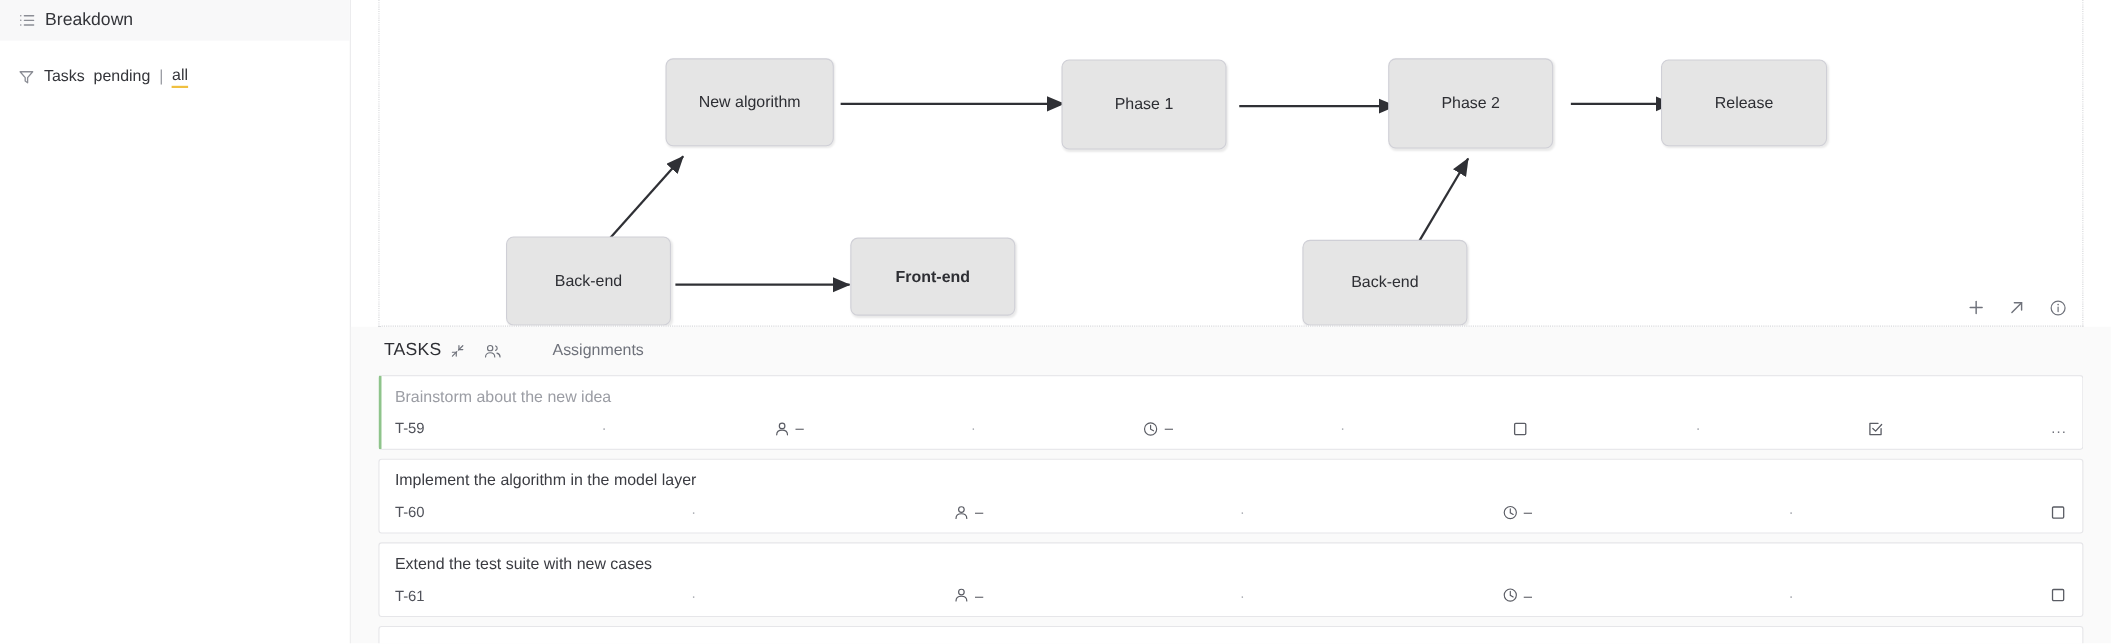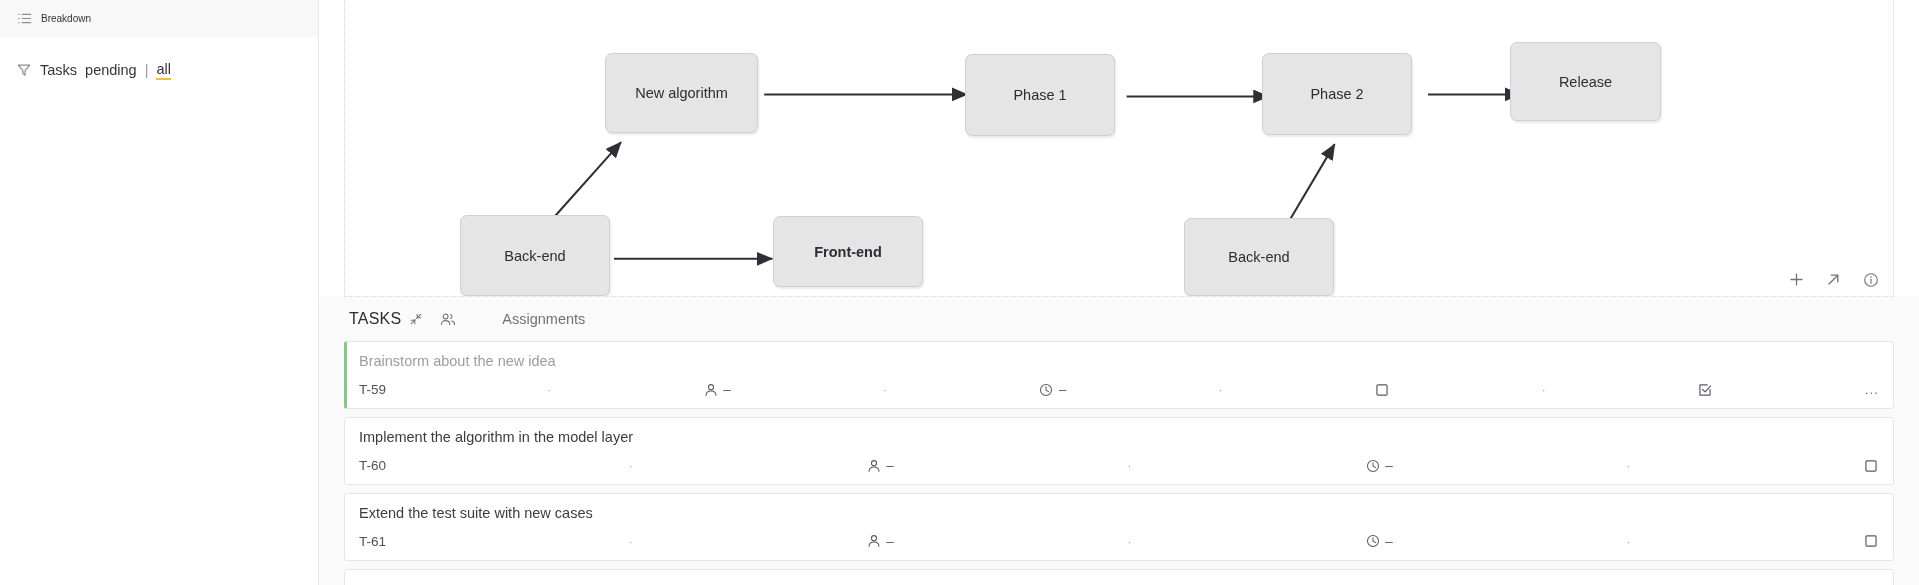--- a/index.html
+++ b/index.html
@@ -28,21 +28,21 @@
     background: #ffffff;
     border-right: 1px solid #e8e8ea;
     padding-top: 0px;
   }
   .side-row {
     display: flex;
     align-items: center;
     height: 37px;
     padding-left: 16px;
     gap: 9px;
-    font-size: 10px;
+    font-size: 16px;
     color: #34353a;
     cursor: pointer;
     user-select: none;
   }
   .side-row.active { background: #f8f8f9; }
   .side-ico {
     width: 16px; height: 16px;
     display: inline-flex;
     align-items: center; justify-content: center;
     color: #8b8d95;
@@ -277,21 +277,21 @@
 
         <div class="node" style="left:260px; top:53px; width:153px; height:80px;">
           <span>New algorithm</span>
         </div>
         <div class="node" style="left:620px; top:54px; width:150px; height:82px;">
           <span>Phase 1</span>
         </div>
         <div class="node" style="left:917px; top:53px; width:150px; height:82px;">
           <span>Phase 2</span>
         </div>
-        <div class="node" style="left:1165px; top:42px; width:151px; height:79px;justify-content:center;">
+        <div class="node" style="left:1165px; top:54px; width:151px; height:79px;justify-content:center;">
           <span>Release</span>
         </div>
         <div class="node" style="left:115px; top:215px; width:150px; height:81px;">
           <span>Back-end</span>
         </div>
         <div class="node" style="left:428px; top:216px; width:150px; height:71px;font-weight:bold;">
           <span>Front-end</span>
         </div>
         <div class="node" style="left:839px; top:218px; width:150px; height:78px;">
           <span>Back-end</span>

